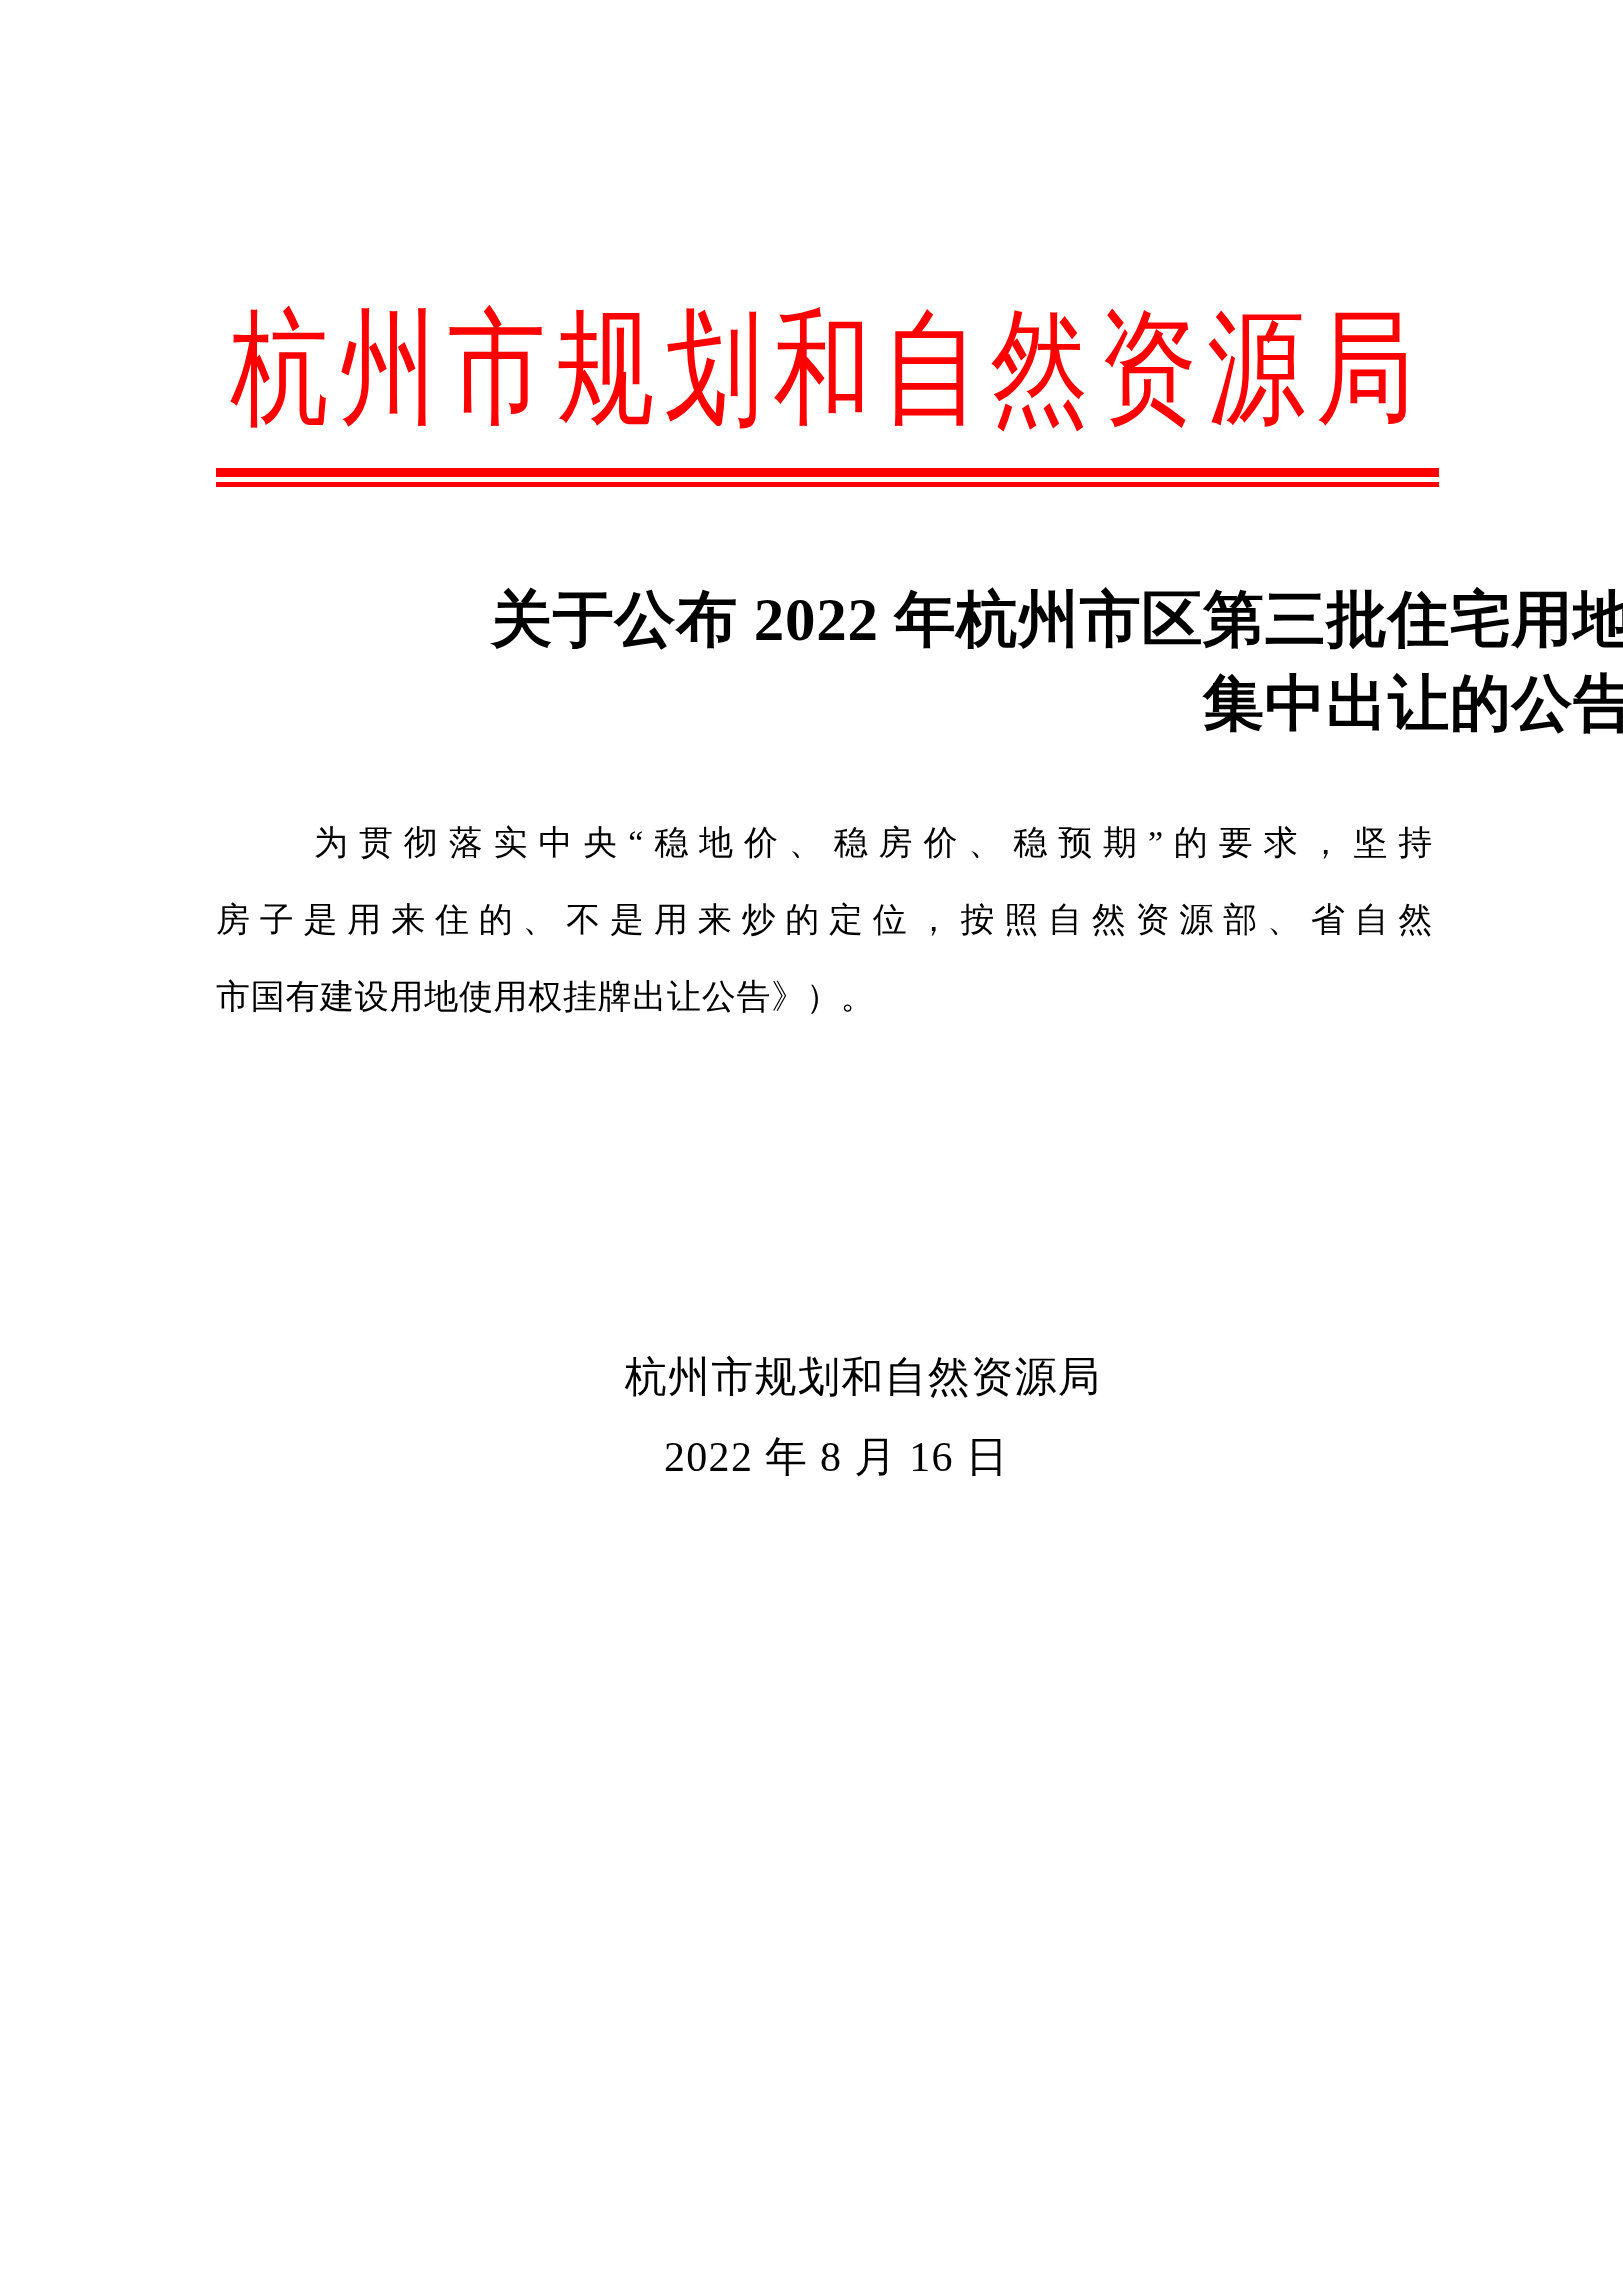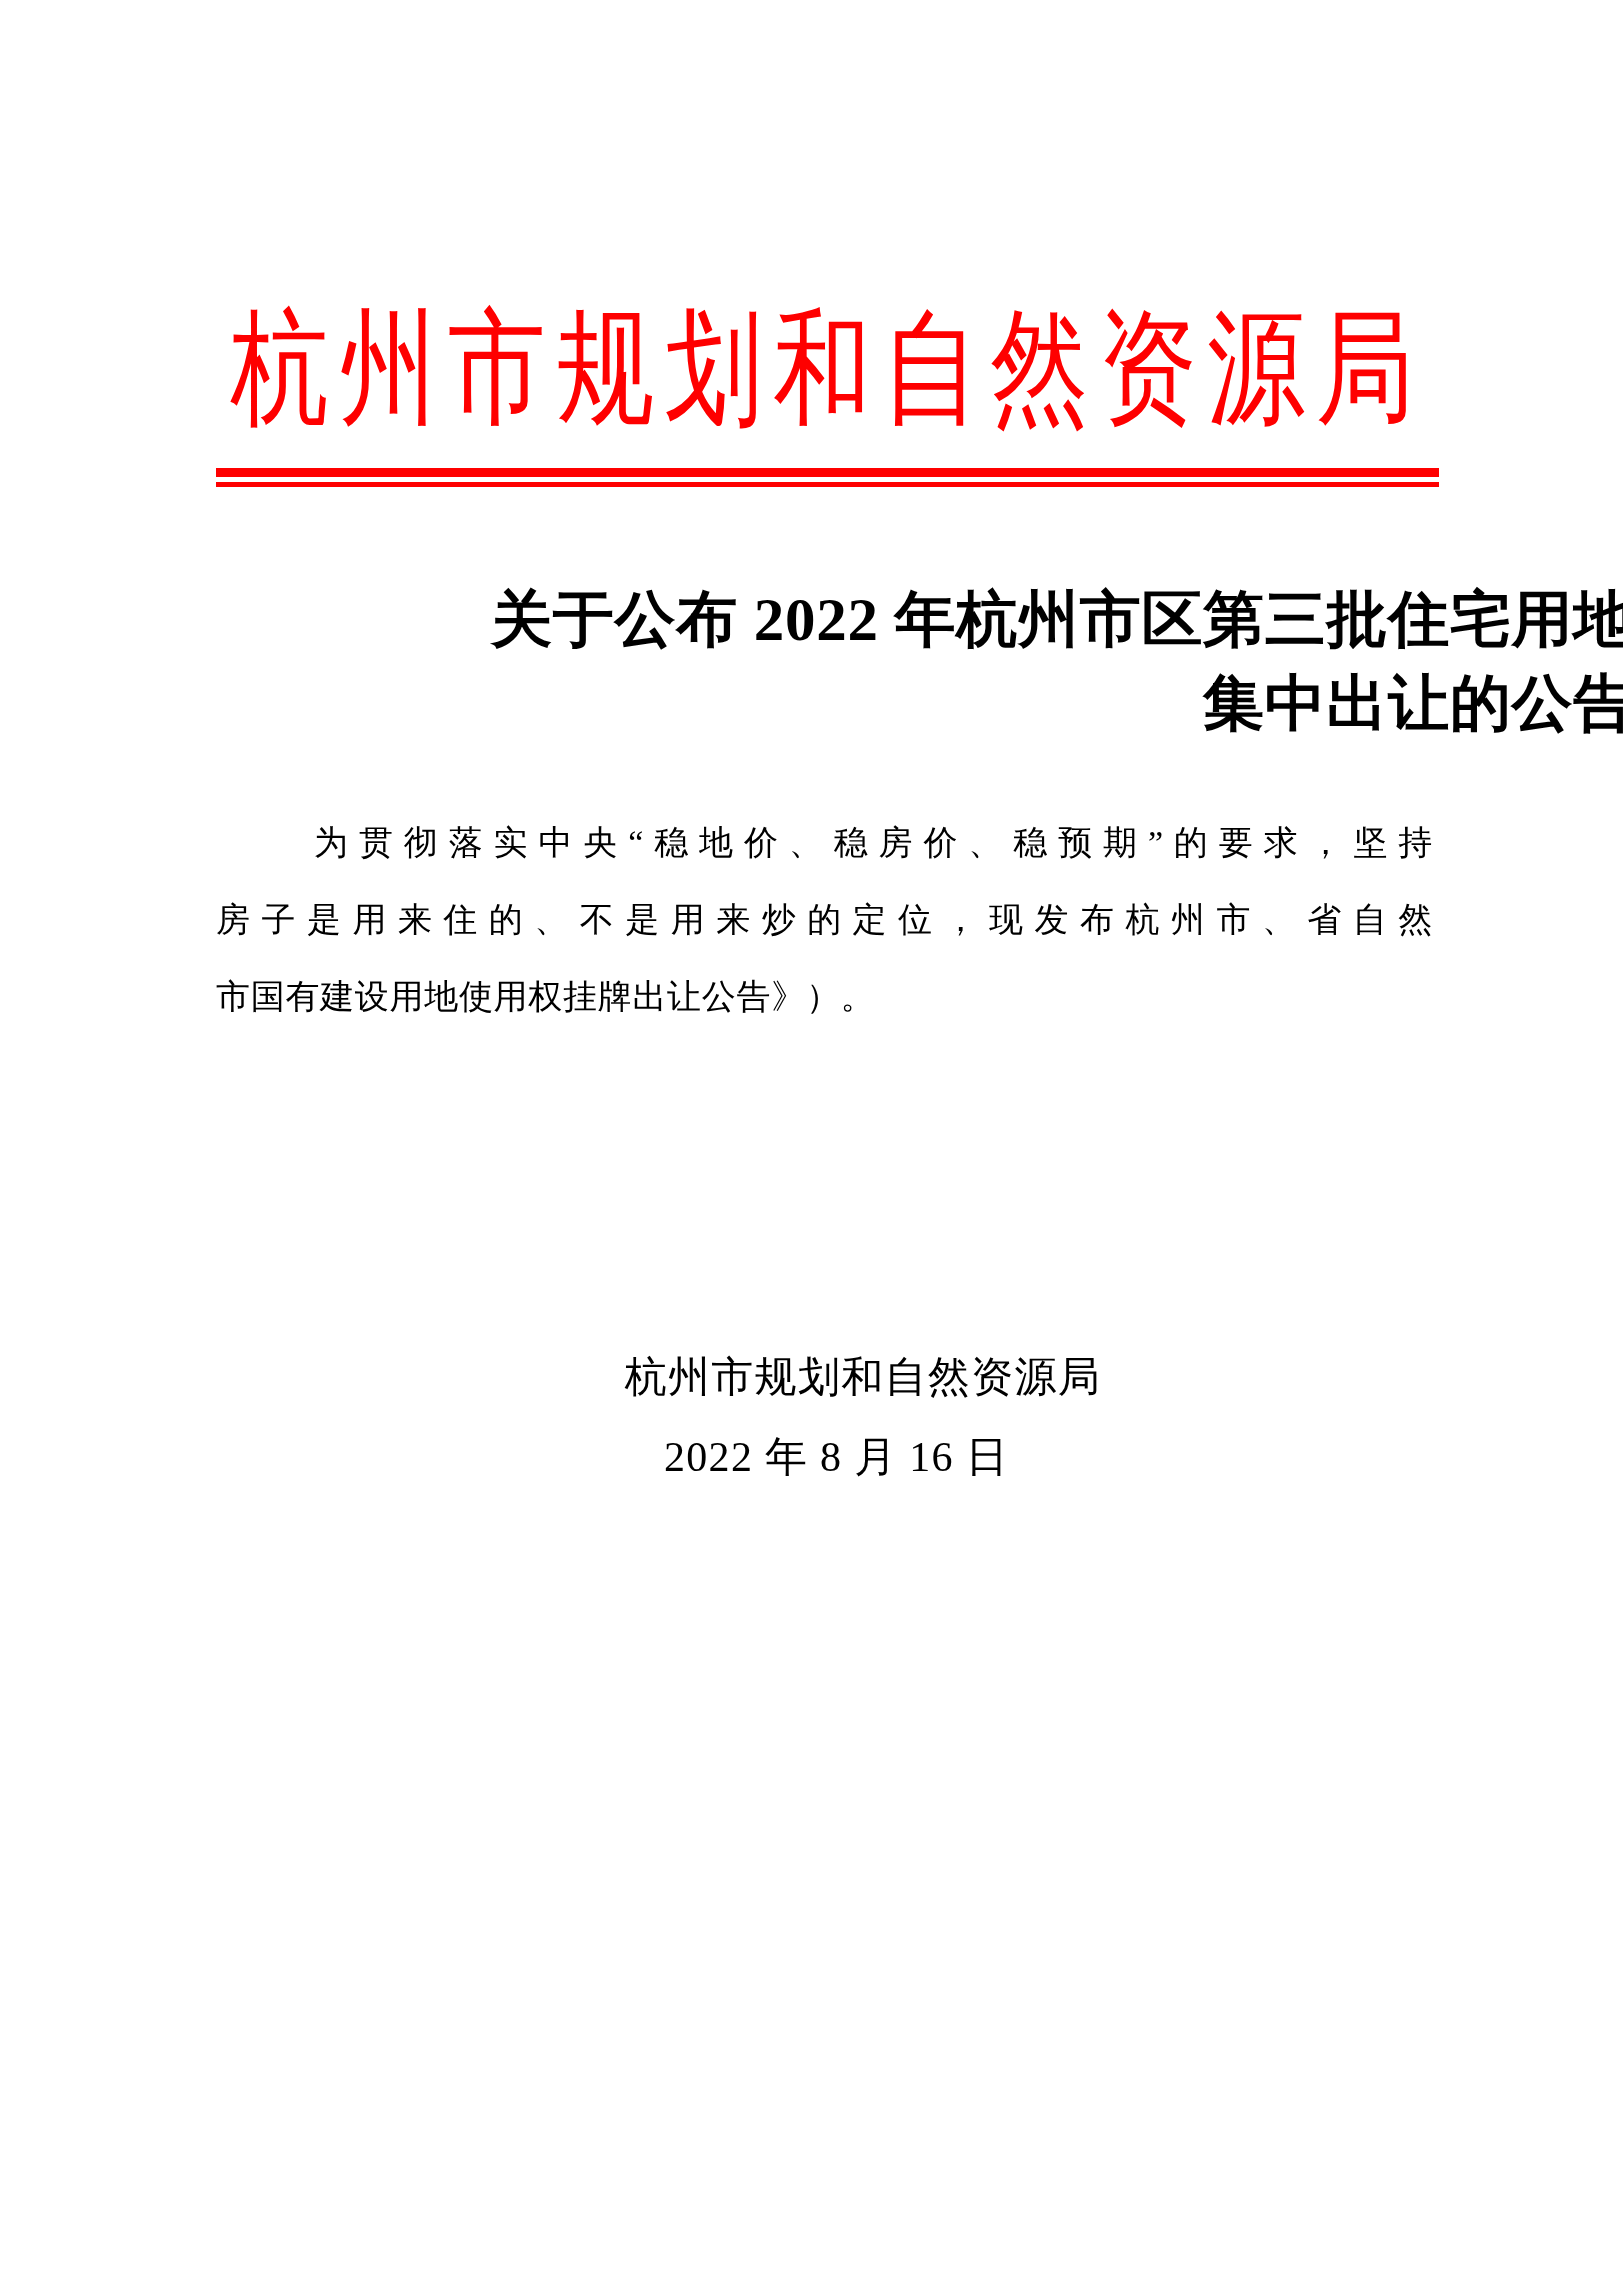--- a/index.html
+++ b/index.html
@@ -107,21 +107,21 @@
   <div class="rule rule-thick"></div>
   <div class="rule rule-thin"></div>
 
   <h1 class="doc-title">
     <span class="title-line">关于公布 2022 年杭州市区第三批住宅用地</span>
     <span class="title-line">集中出让的公告</span>
   </h1>
 
   <div class="body-text">
     <div class="body-line indent">为贯彻落实中央“稳地价、稳房价、稳预期”的要求，坚持</div>
-    <div class="body-line">房子是用来住的、不是用来炒的定位，现发布杭州市、省自然</div>
+    <div class="body-line">房子是用来住的、不是用来炒的定位，按照自然资源部、省自然</div>
     <div class="body-line last">市国有建设用地使用权挂牌出让公告》）。</div>
   </div>
 
   <div class="signature">
     <div class="sig-org">杭州市规划和自然资源局</div>
     <div class="sig-date">2022 年 8 月 16 日</div>
   </div>
 
 </div>
 

